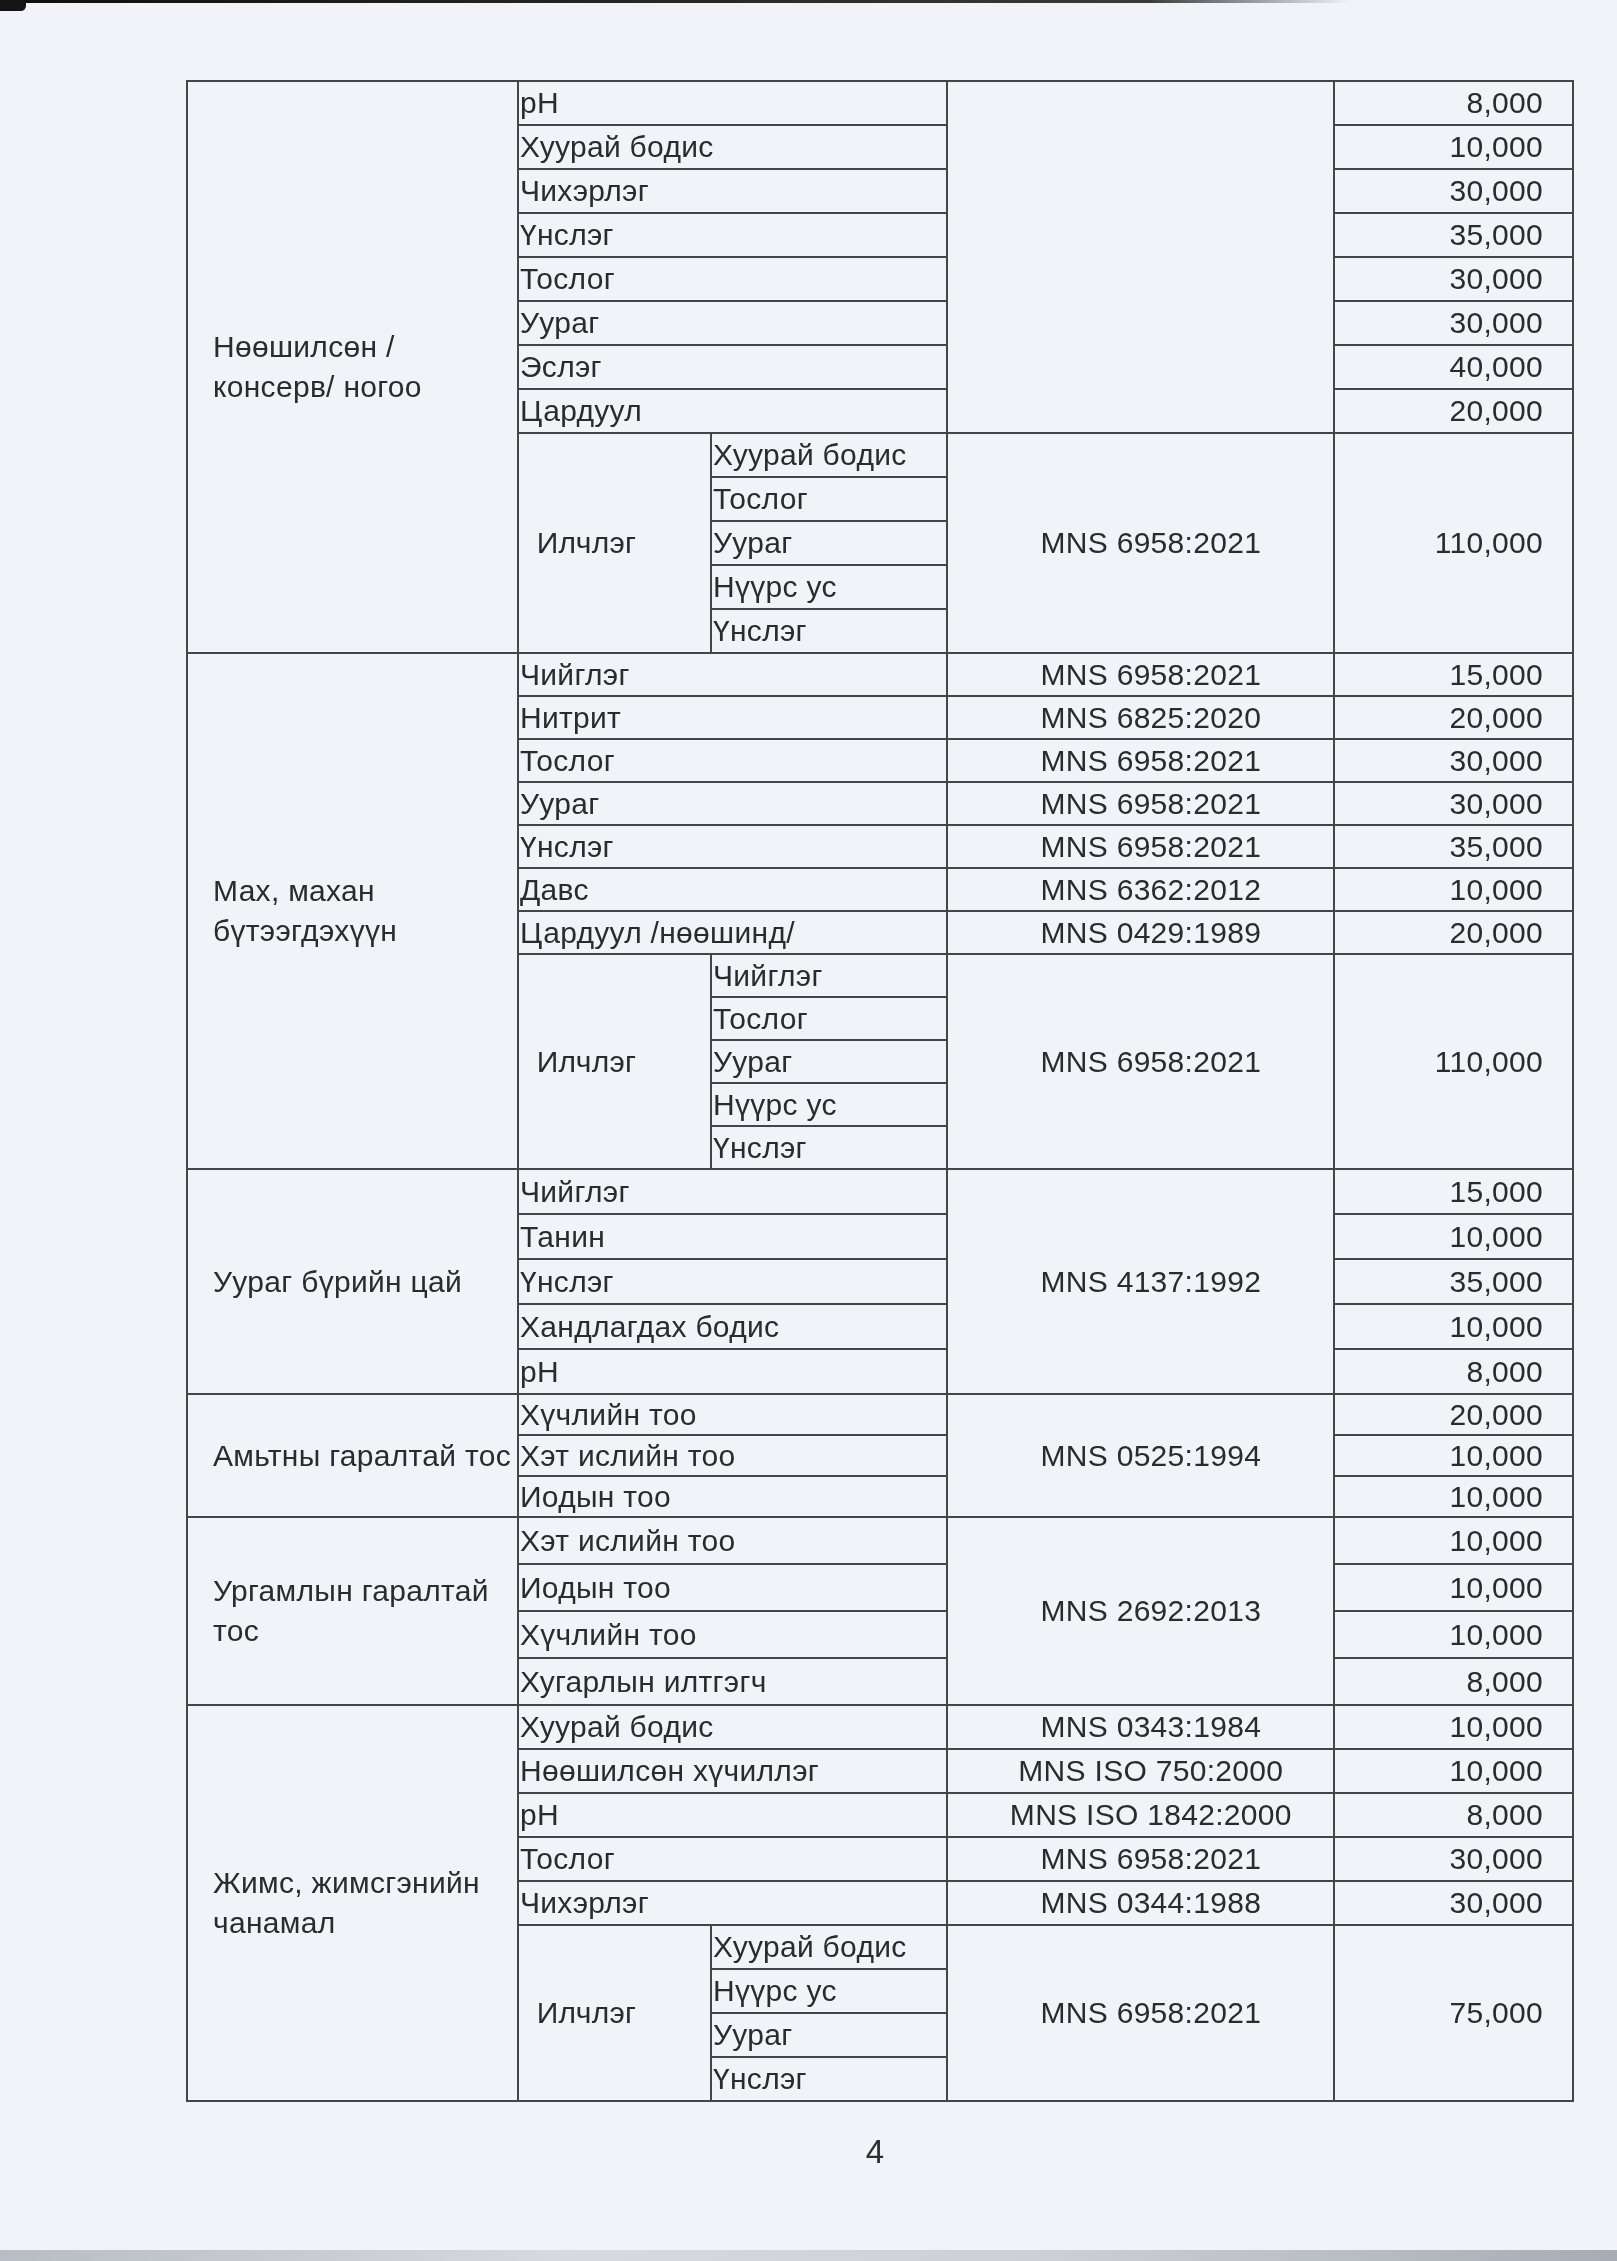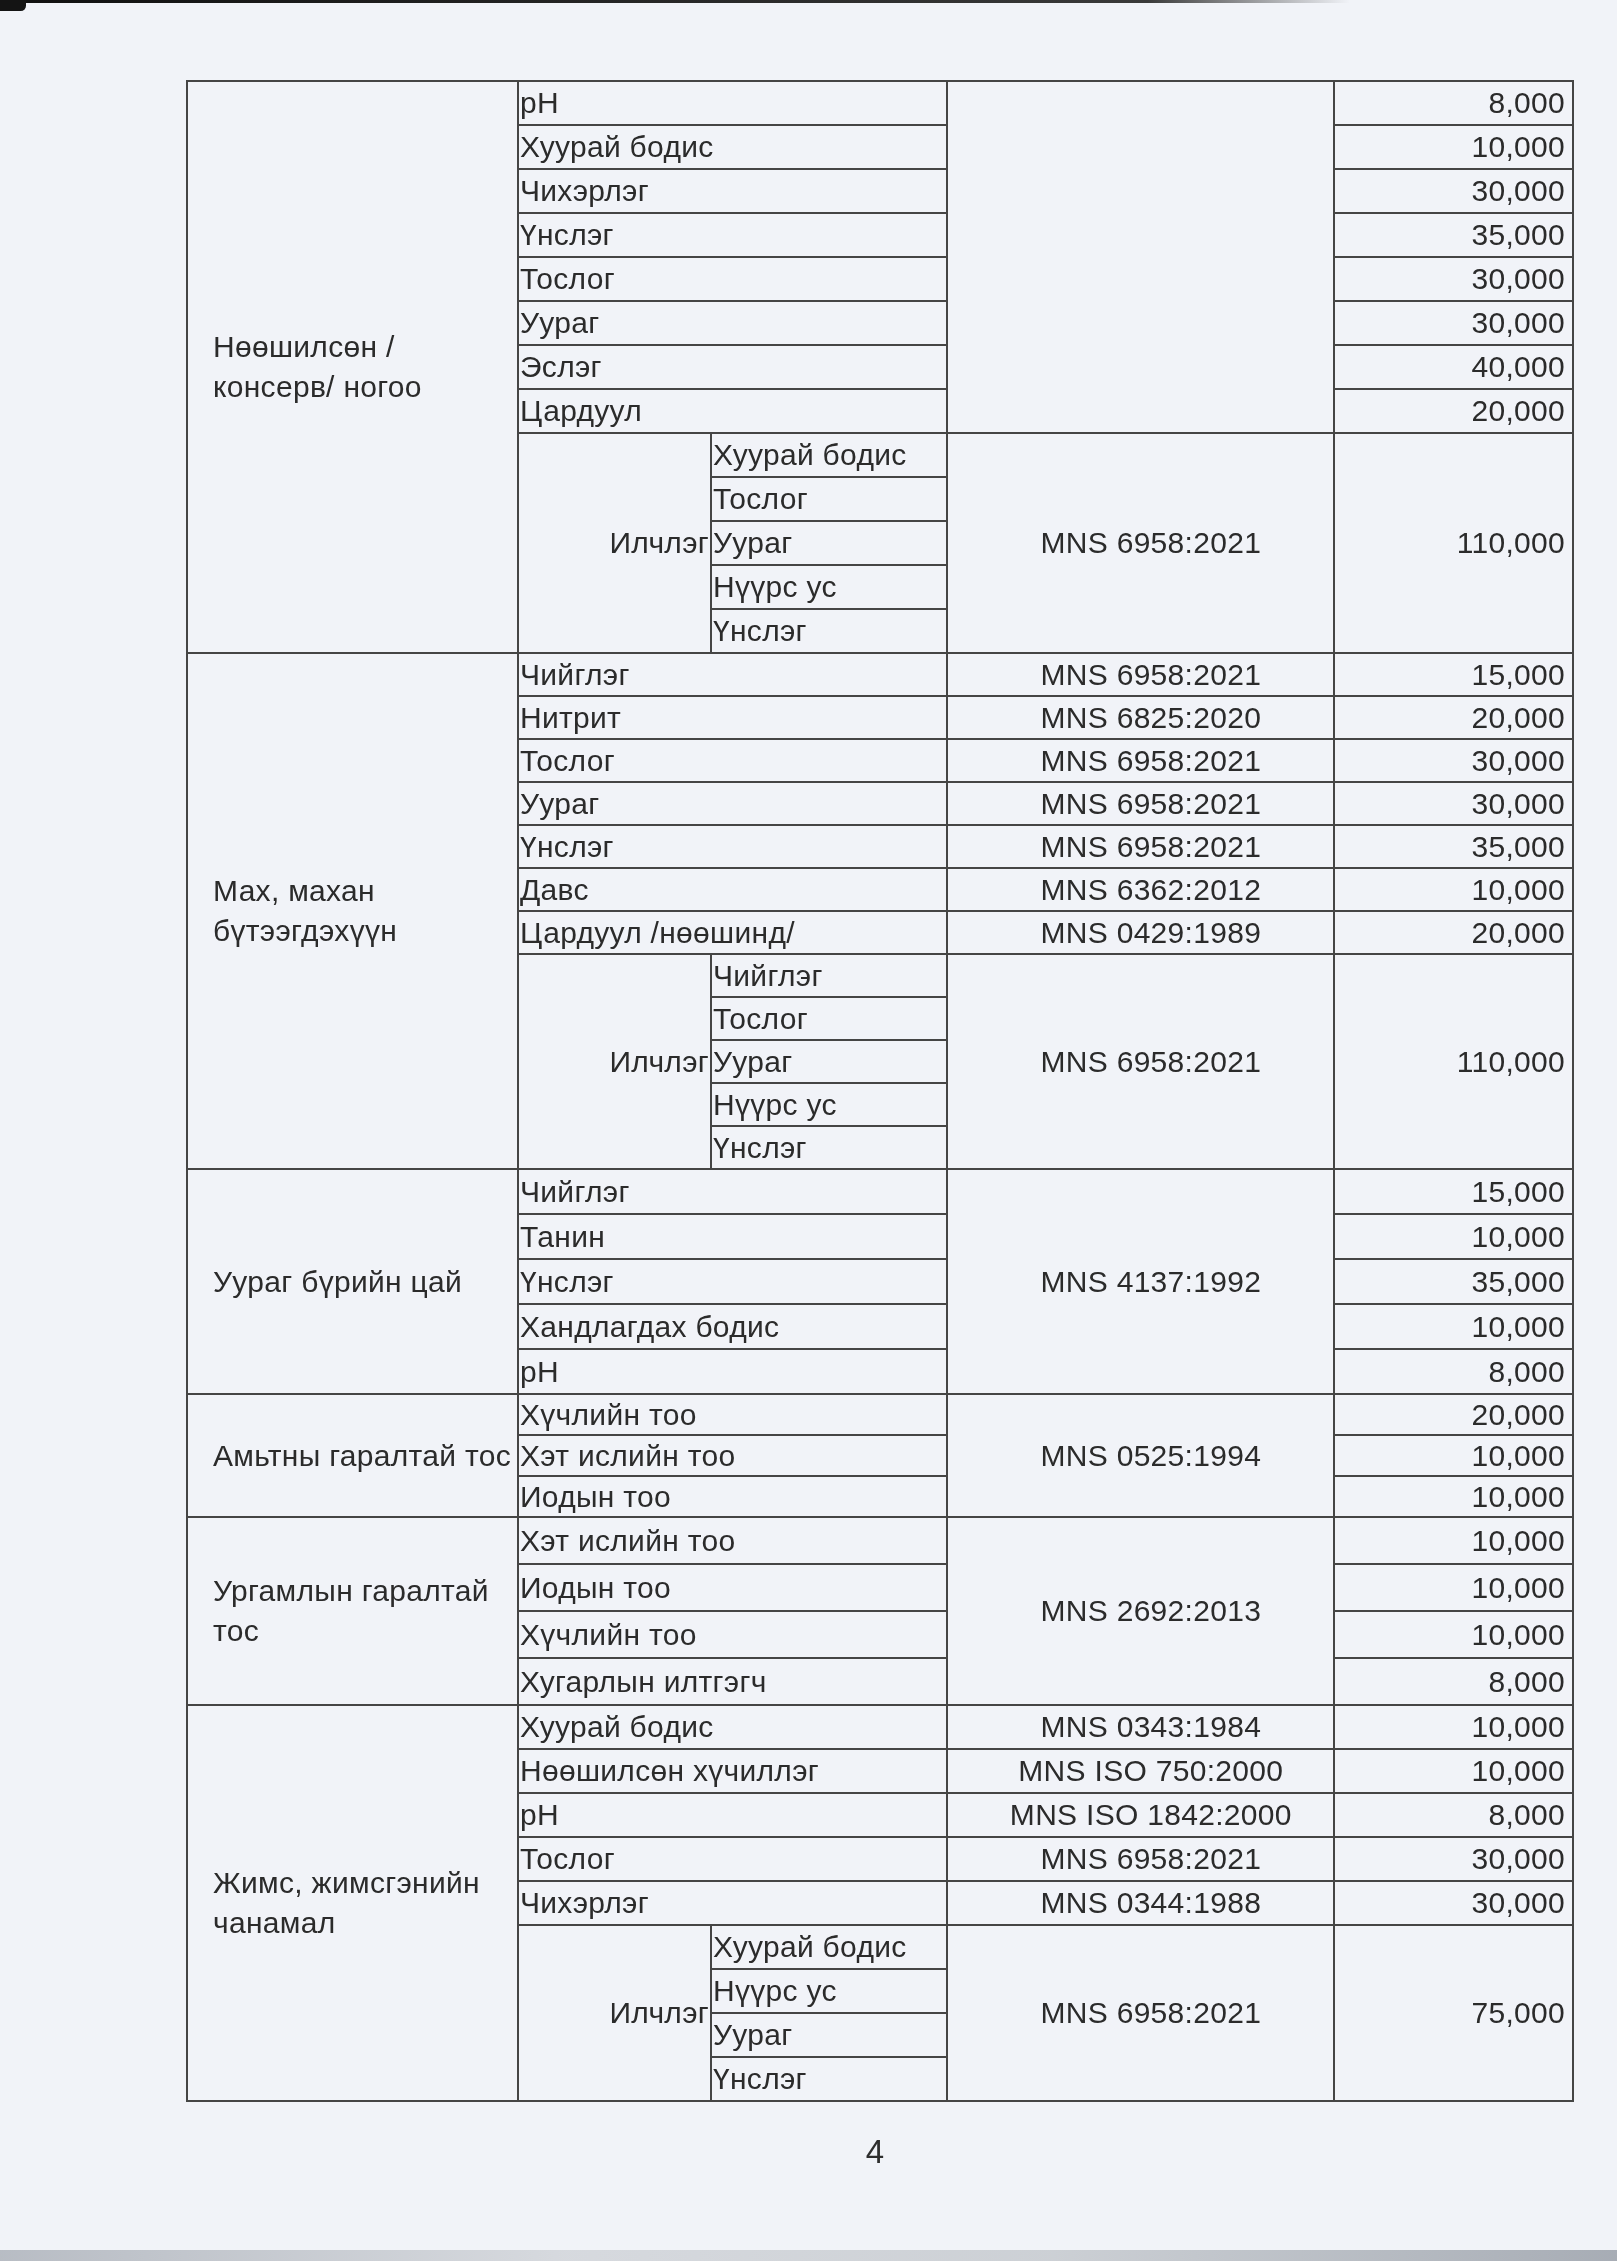--- a/index.html
+++ b/index.html
@@ -43,22 +43,22 @@
     overflow:hidden;
     white-space:nowrap;
   }
   td.cat{
     padding-left:25px;
     line-height:1.32;
     white-space:normal;
   }
   td.param{padding-left:1px;}
   td.std{padding-left:21.6px;text-align:center;}
-  td.price{text-align:right;padding-right:7px;}
-  td.glabel{padding-left:17.7px;text-align:right;}
+  td.price{text-align:right;padding-right:29px;}
+  td.glabel{padding-left:17.7px;}
   tr.h67{height:44px;}
   tr.h65{height:43px;}
   tr.h68{height:45px;}
   tr.h63{height:41px;}
   tr.h72{height:47px;}
   .page-number{
     position:absolute;left:842px;top:2133px;width:66px;
     text-align:center;font-size:33px;color:#2e2e2e;
   }
 </style>

